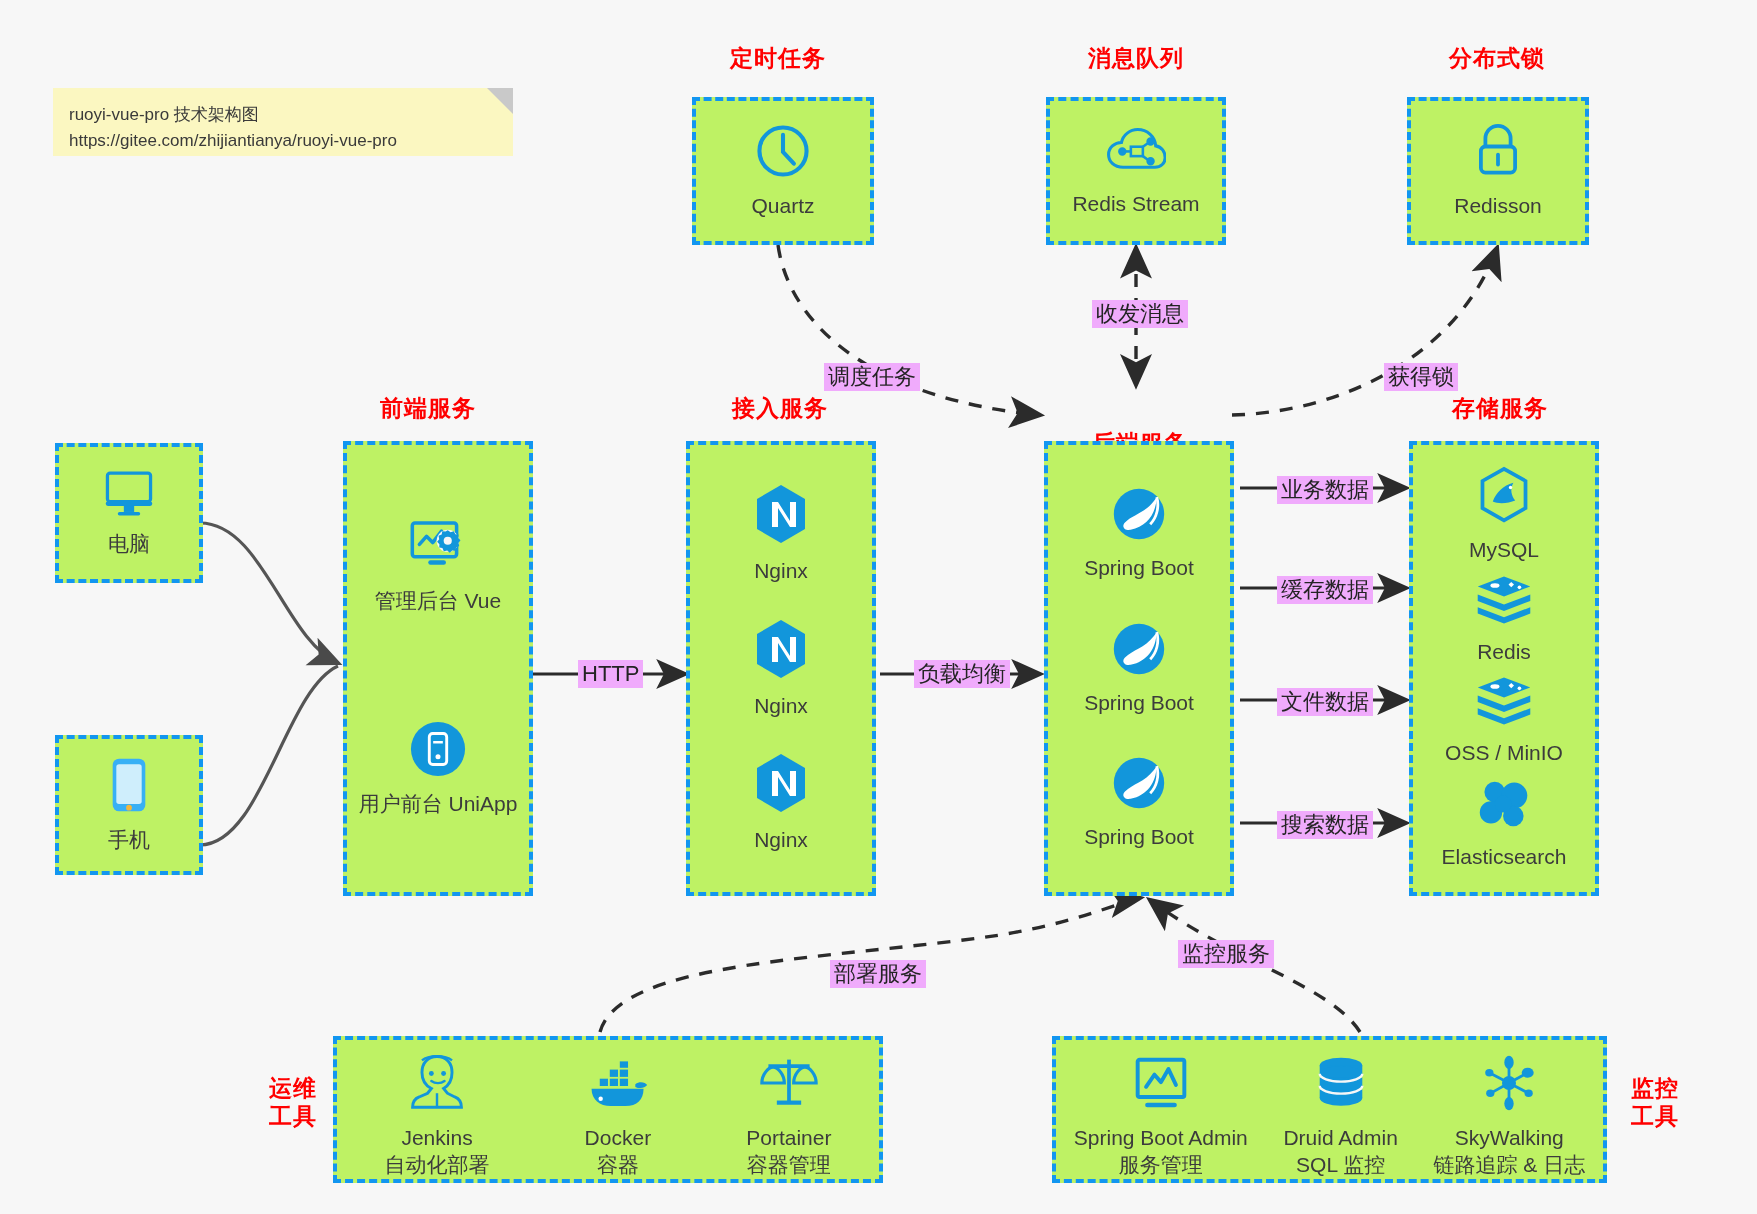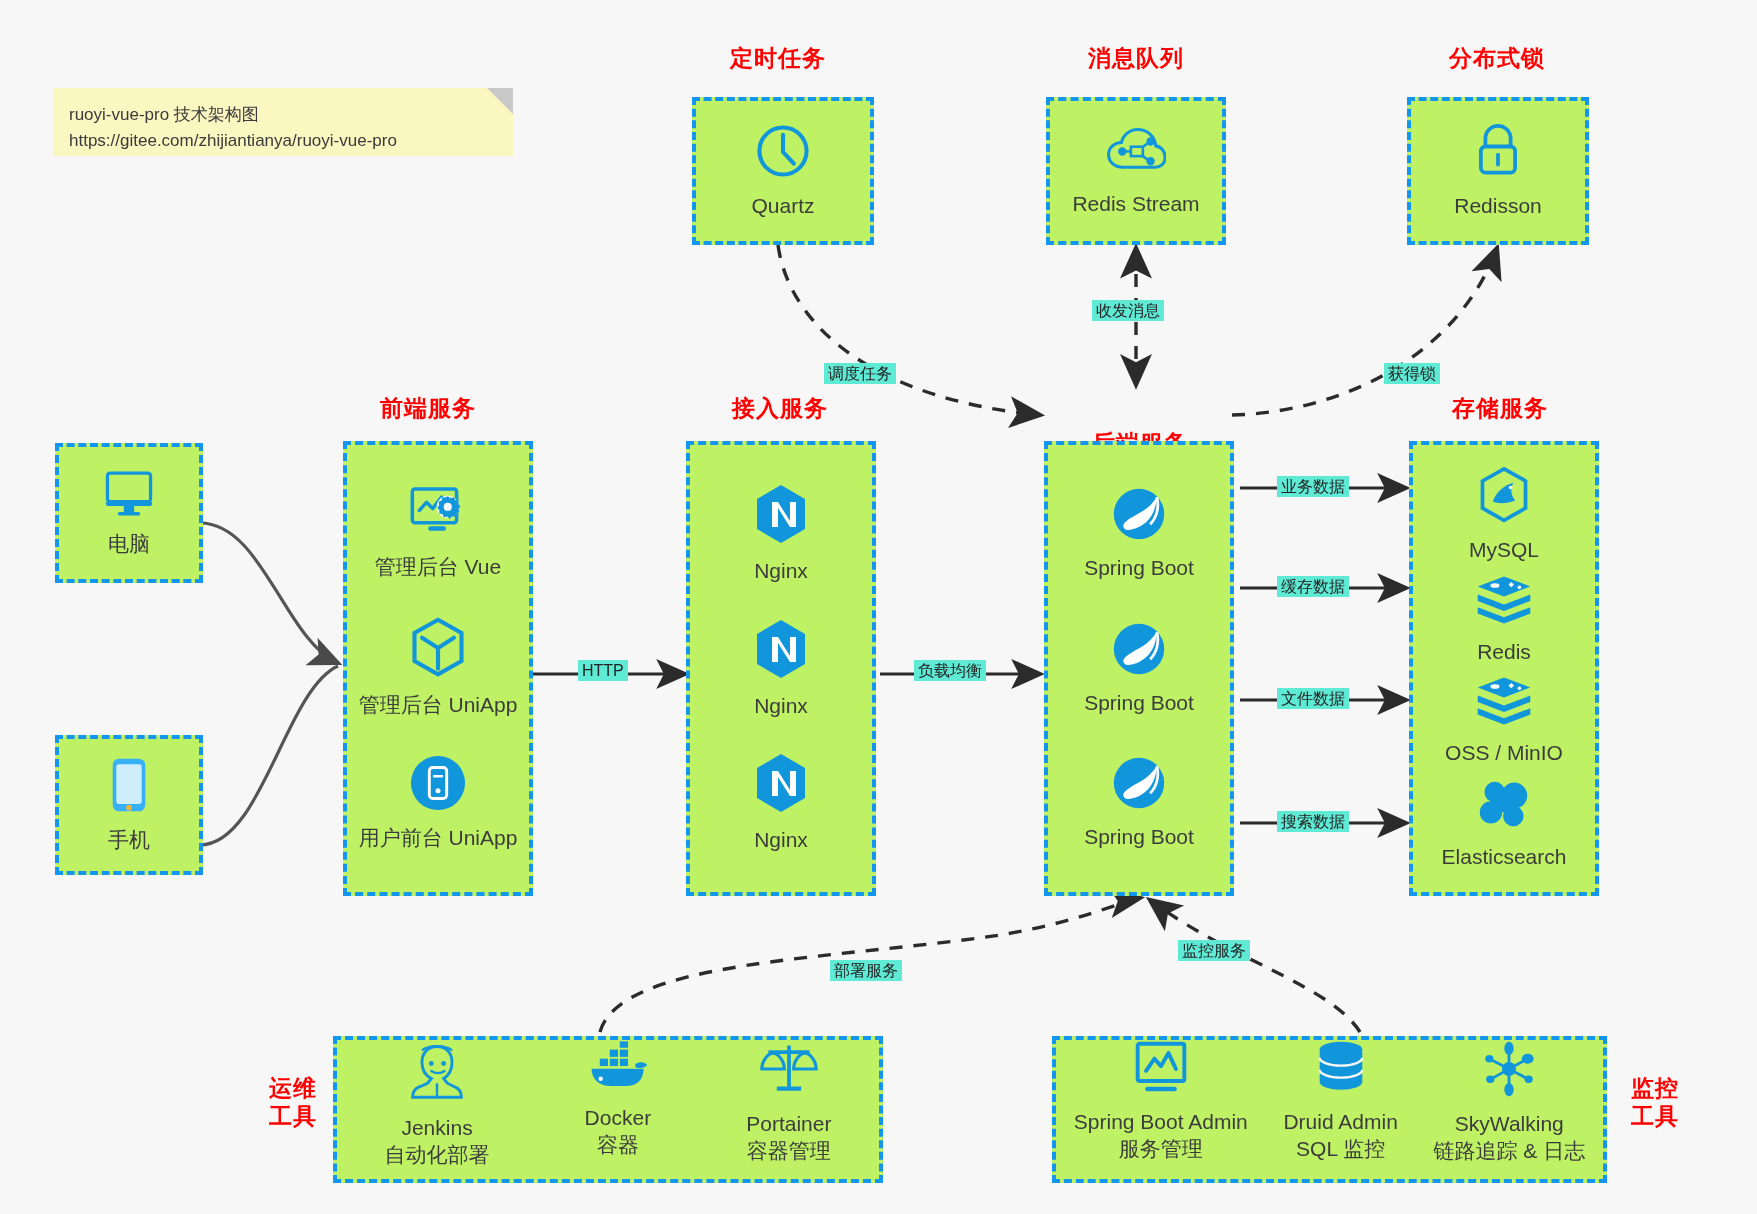--- a/index.html
+++ b/index.html
@@ -17,21 +17,21 @@
   .dbox{
     position:absolute;
     border:4px dashed #1296f0;
     background:#bef264;
     box-sizing:border-box;
     display:flex;
     flex-direction:column;
     align-items:center;
     justify-content:space-around;
   }
-  .dbox.row{flex-direction:row;justify-content:space-around;align-items:flex-start;}
+  .dbox.row{flex-direction:row;justify-content:space-around;align-items:flex-end;}
 
   
   .cap{
     position:absolute;
     color:#ff0000;
     font-weight:bold;
     font-size:23px;
     letter-spacing:1px;
     white-space:pre-line;
     text-align:center;
@@ -66,22 +66,22 @@
     position:absolute;right:0;top:0;
     width:0;height:0;
     border-left:26px solid transparent;
     border-top:26px solid #c9c9c9;
   }
   #note .l{display:block;white-space:nowrap;}
 
   
   .elbl{
     position:absolute;
-    font-size:16px;color:#242424;
-    background:#5eead4;
+    font-size:22px;color:#242424;
+    background:#f0abfc;
     padding:1px 4px;
     white-space:nowrap;
     line-height:1.2;
   }
 
   svg.edges{position:absolute;left:0;top:0;width:1757px;height:1214px;pointer-events:none;}
 </style>
 </head>
 <body>
 
@@ -216,29 +216,20 @@
             <circle cx="0" cy="0" r="12.5" fill="#f7f7f7"></circle>
             <path d="M0,-12 L3.2,-9.6 L6.8,-10.8 L8.6,-7.4 L12.2,-7 L11.8,-3.2 L14.4,-0.6 L12,2.4 L13,6 L9.4,7.6 L8.8,11.2 L5,11 L2.2,13.6 L-0.6,11 L-4.4,11.8 L-6,8.2 L-9.6,7.6 L-9.4,3.8 L-12,1 L-9.6,-1.8 L-10.4,-5.6 L-6.8,-7.2 L-6.2,-10.8 L-2.4,-10.6 Z" fill="#1296db"></path>
             <circle cx="0" cy="0" r="4.6" fill="#f7f7f7"></circle>
           </g>
         </svg>
       </span>
       <span class="lbl">管理后台 Vue</span>
     </div>
     <div class="node">
       <span class="ico">
-        <svg width="58" height="62" viewBox="0 0 60 66">
-          <path d="M30 3 L55 17 L55 47 L30 61 L5 47 L5 17 Z" fill="none" stroke="#1296db" stroke-width="4.4"></path>
-          <path d="M30 33 L30 55 M30 33 L13 22 M30 33 L47 22" fill="none" stroke="#1296db" stroke-width="4.4" stroke-linecap="round"></path>
-        </svg>
-      </span>
-      <span class="lbl">管理后台 UniApp</span>
-    </div>
-    <div class="node">
-      <span class="ico">
         <svg width="58" height="58" viewBox="0 0 60 60">
           <circle cx="30" cy="30" r="28" fill="#1296db"></circle>
           <rect x="21" y="14" width="18" height="32" rx="3.5" fill="none" stroke="#ffffff" stroke-width="3"></rect>
           <line x1="25" y1="23" x2="35" y2="23" stroke="#ffffff" stroke-width="2.6"></line>
           <circle cx="30" cy="38" r="2.6" fill="#ffffff"></circle>
         </svg>
       </span>
       <span class="lbl">用户前台 UniApp</span>
     </div>
   </div>

